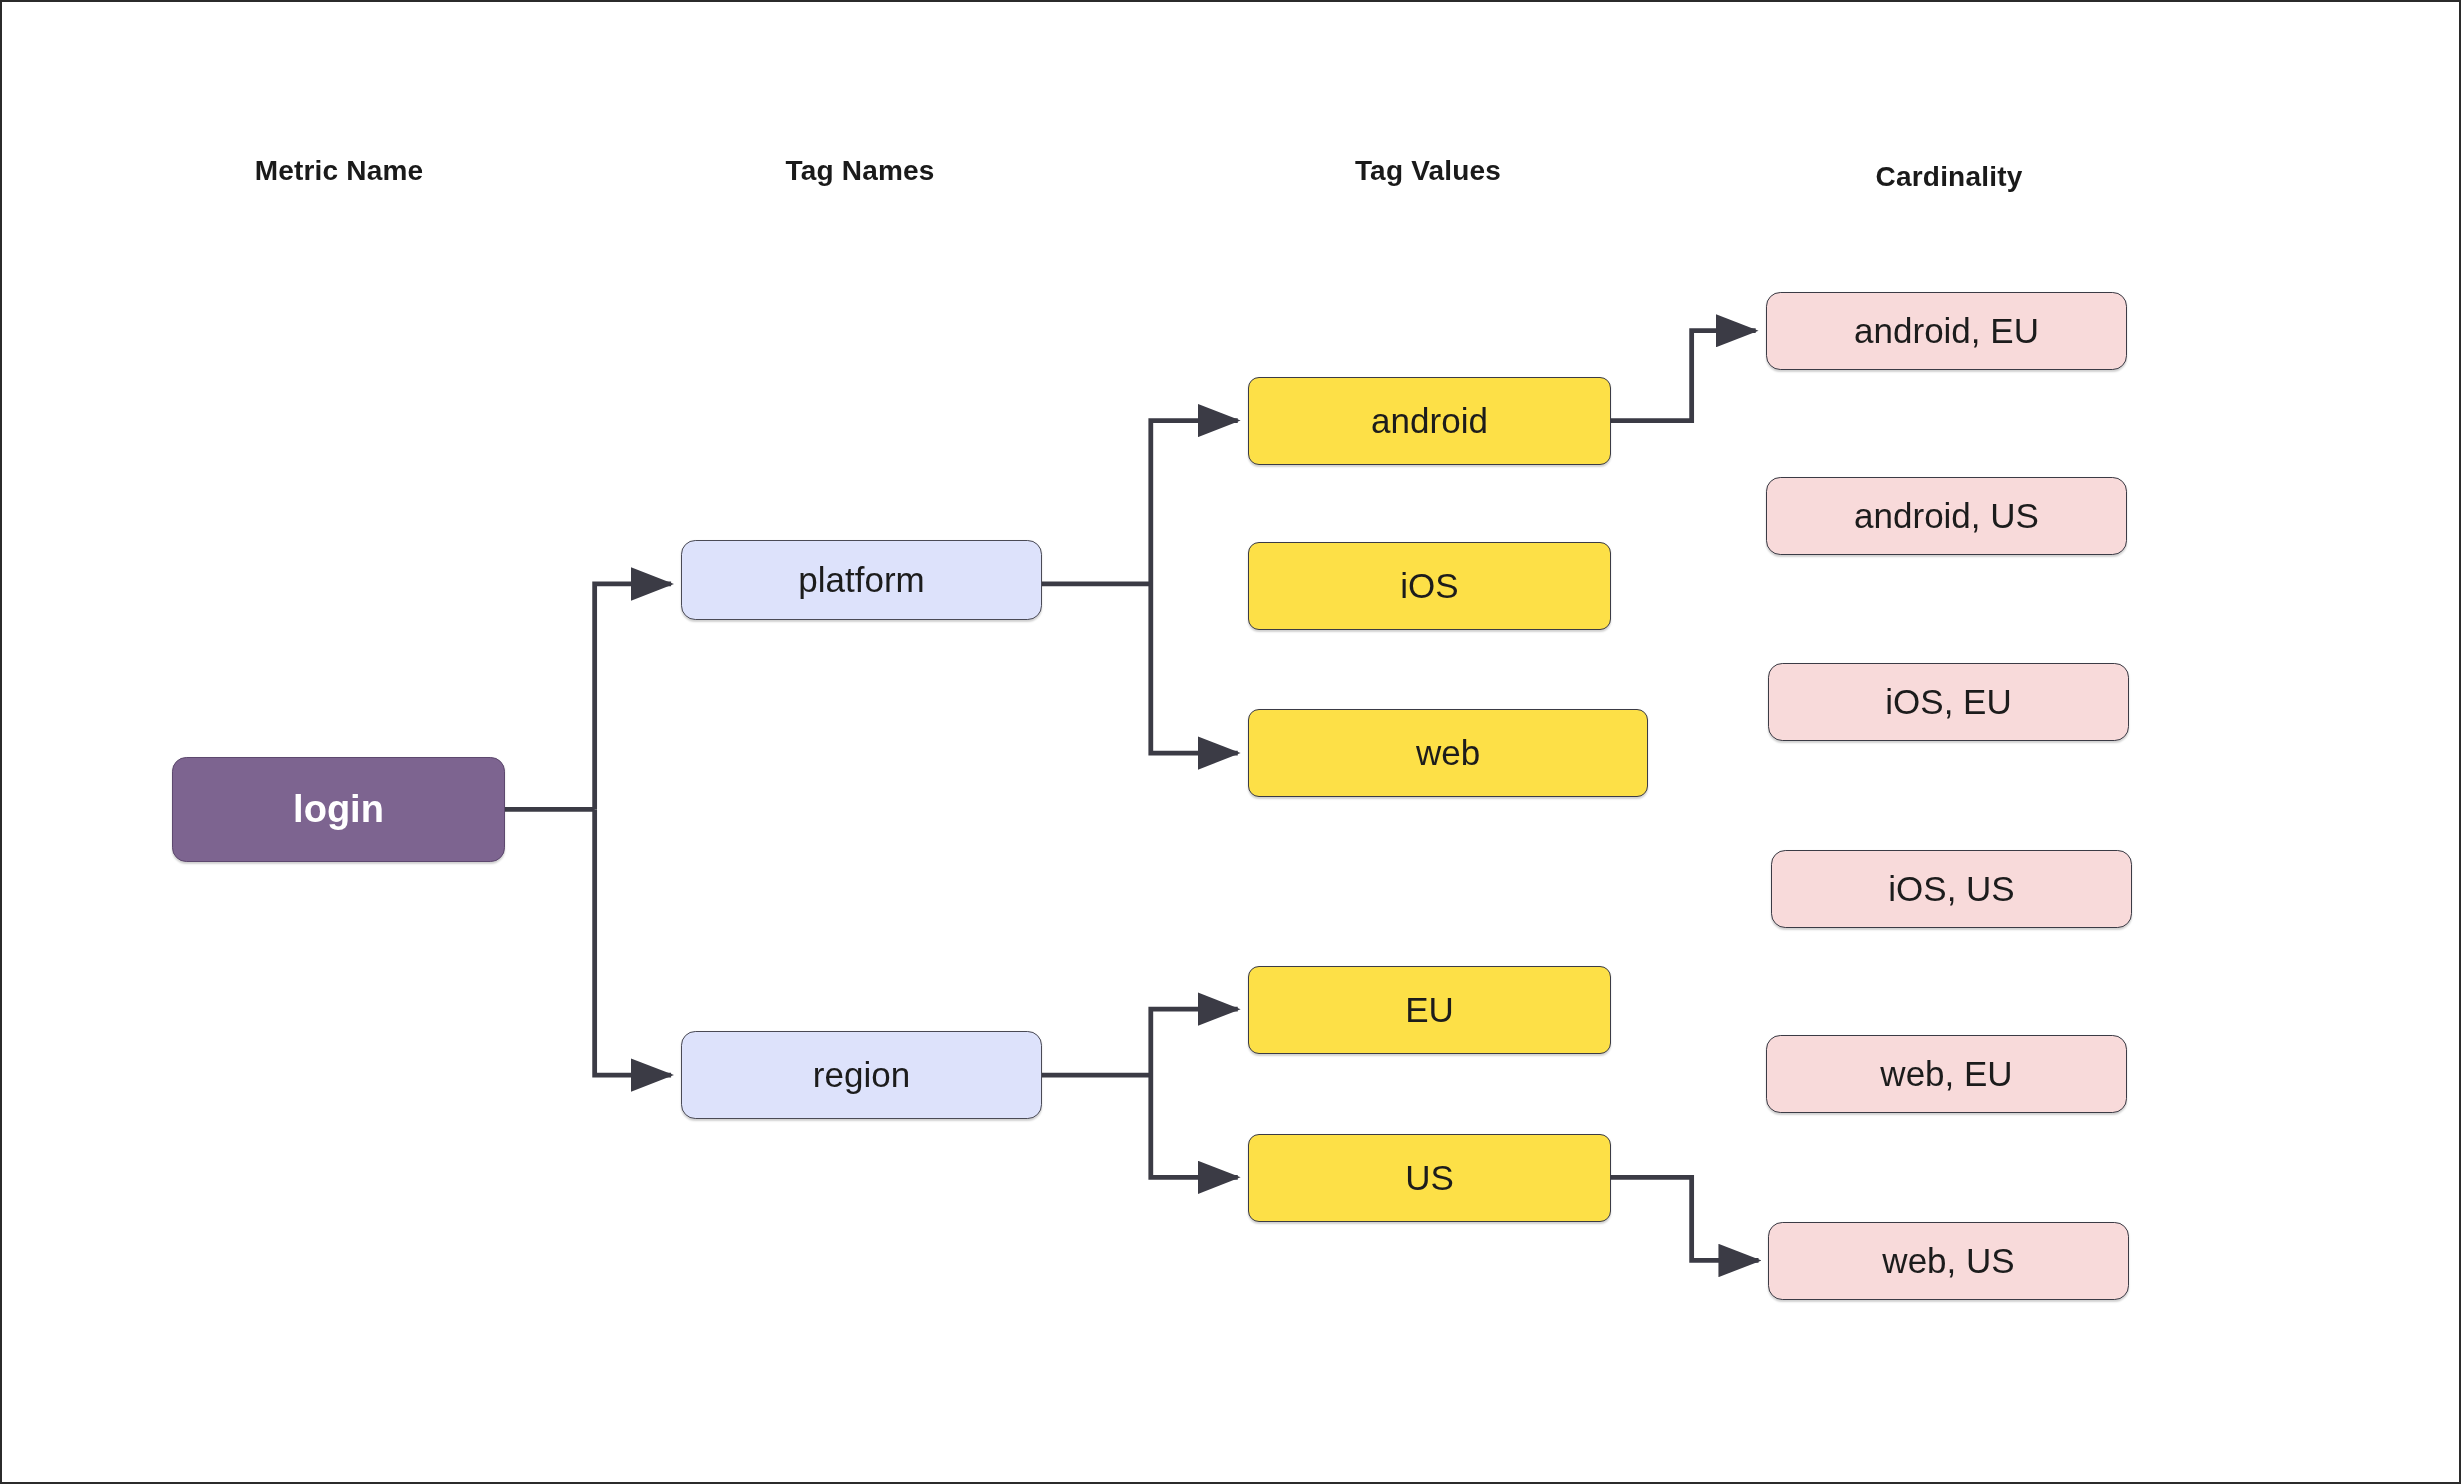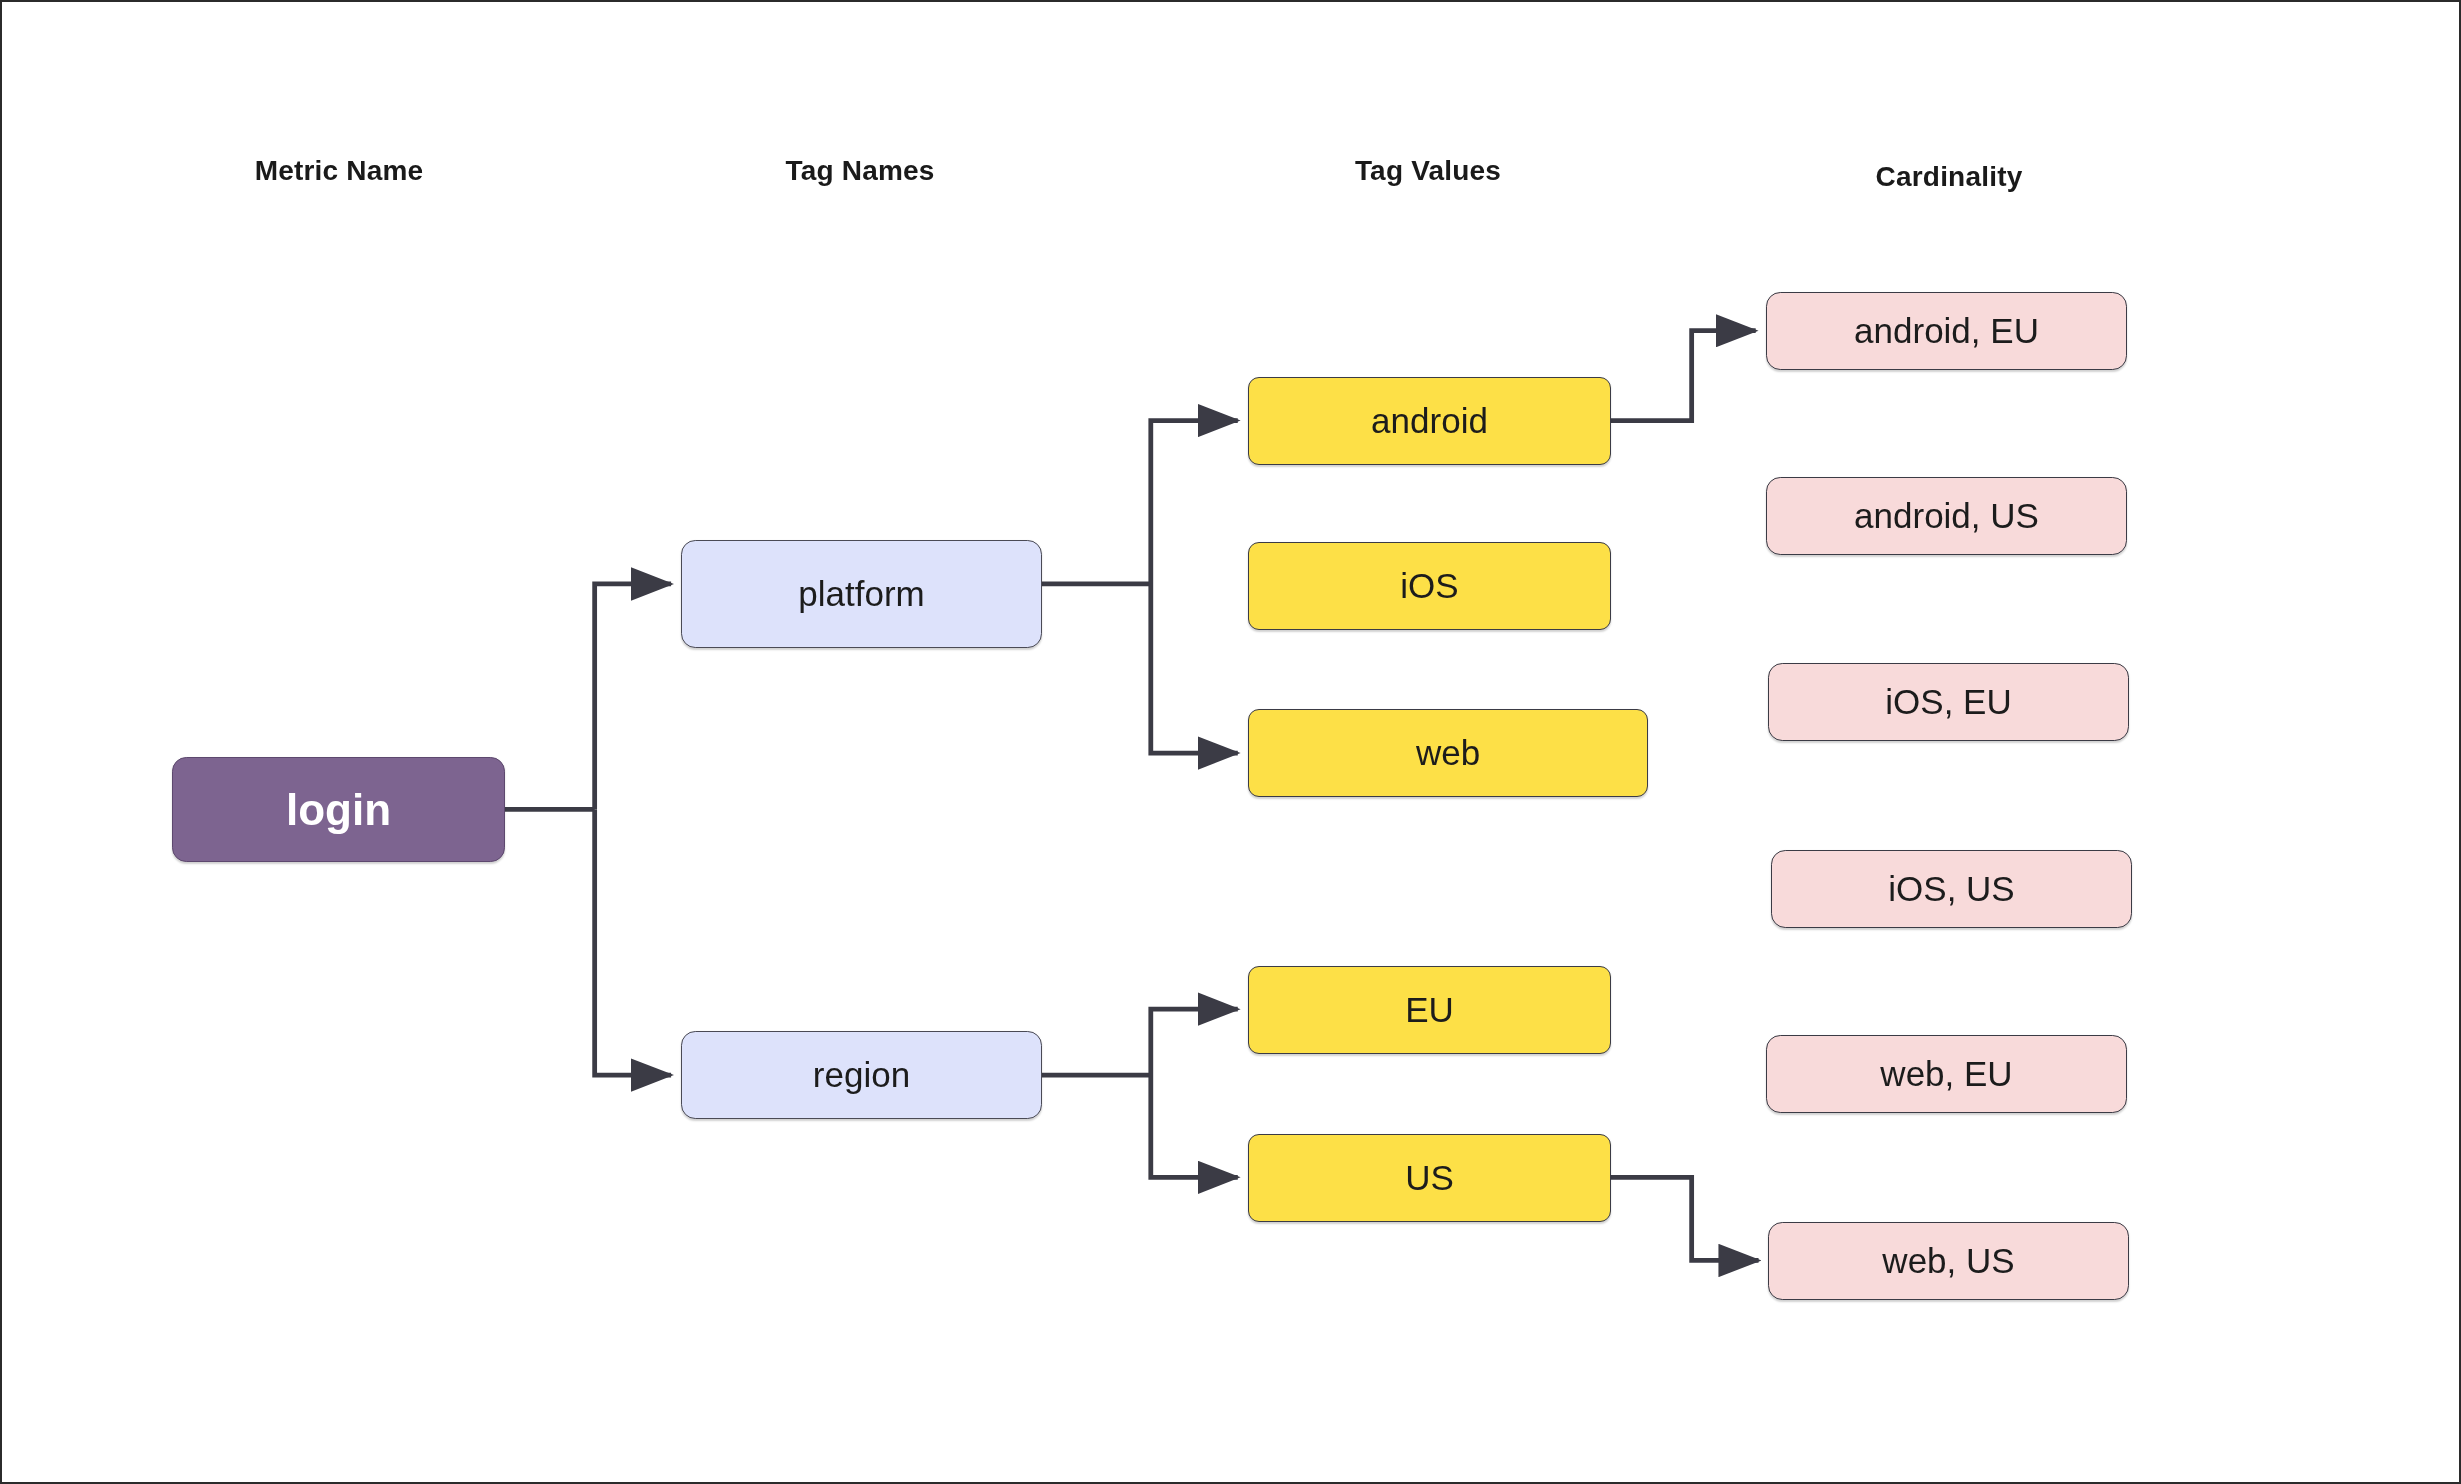--- a/index.html
+++ b/index.html
@@ -47,21 +47,21 @@
     font-size: 35px;
     color: #1c1c1c;
     white-space: nowrap;
     box-shadow: 0 1.9px 1.9px rgba(0,0,0,0.18);
   }
   .node.root {
     background: #7d6490;
     border-color: #5d486e;
     color: #ffffff;
     font-weight: bold;
-    font-size: 44px;
+    font-size: 38px;
   }
   .node.tagname {
     background: #dde2fb;
     border-color: #4a4a55;
   }
   .node.tagvalue {
     background: #fde047;
     border-color: #3b3b45;
     border-radius: 11px;
   }
@@ -101,21 +101,21 @@
     </g>
   </svg>
 
   <div class="col-header" style="left:337px; top:153px;">Metric Name</div>
   <div class="col-header" style="left:858px; top:153px;">Tag Names</div>
   <div class="col-header" style="left:1426px; top:153px;">Tag Values</div>
   <div class="col-header" style="left:1947px; top:159px;">Cardinality</div>
 
   <div class="node root" style="left:170px; top:755px; width:333px; height:105px;">login</div>
 
-  <div class="node tagname" style="left:679px; top:538px; width:361px; height:108px;">platform</div>
+  <div class="node tagname" style="left:679px; top:538px; width:361px; height:80px;">platform</div>
   <div class="node tagname" style="left:679px; top:1029px; width:361px; height:88px;">region</div>
 
   <div class="node tagvalue" style="left:1246px; top:375px; width:363px; height:88px;">android</div>
   <div class="node tagvalue" style="left:1246px; top:540px; width:363px; height:88px;">iOS</div>
   <div class="node tagvalue" style="left:1246px; top:707px; width:400px; height:88px;">web</div>
   <div class="node tagvalue" style="left:1246px; top:964px; width:363px; height:88px;">EU</div>
   <div class="node tagvalue" style="left:1246px; top:1132px; width:363px; height:88px;">US</div>
 
   <div class="node card" style="left:1764px; top:290px; width:361px; height:78px;text-align:right;">android, EU</div>
   <div class="node card" style="left:1764px; top:475px; width:361px; height:78px;">android, US</div>

